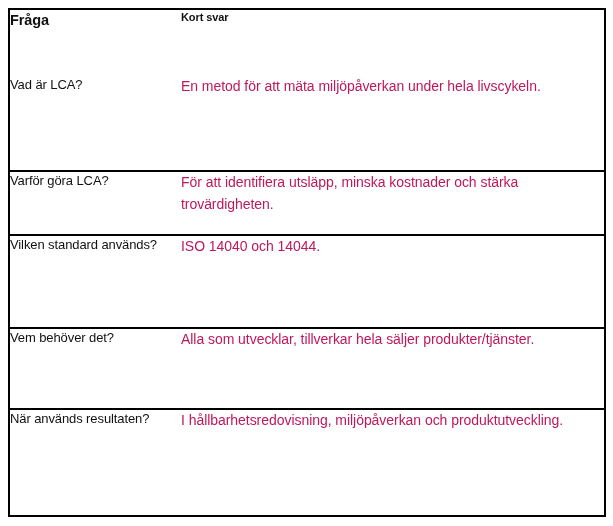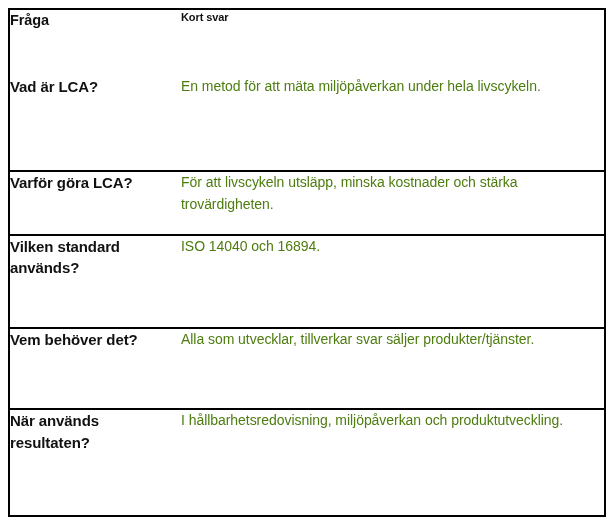--- a/index.html
+++ b/index.html
@@ -40,32 +40,32 @@
   #faq-table th {
     vertical-align: top;
     text-align: left;
     padding: 0;
     border: none;
   }
 
   .cell-question {
     border-right: 2px solid #000000;
     padding: 26px 14px 10px 14px;
-    font-size: 15px;
-    font-weight: bold;
+    font-size: 13px;
+    font-weight: normal;
     color: #111111;
     line-height: 1.45;
     letter-spacing: -0.1px;
   }
 
   .cell-answer {
     padding: 26px 16px 10px 16px;
     font-size: 14px;
     font-weight: normal;
-    color: #4d7c0f;
+    color: #be185d;
     line-height: 1.55;
     letter-spacing: -0.05px;
   }
 
   
   .head-question {
     border-right: 2px solid #000000;
     padding: 26px 14px 10px 14px;
     font-size: 14.5px;
     font-weight: bold;
@@ -104,28 +104,28 @@
       <th class="head-answer">Kort svar</th>
     </tr>
   </thead>
   <tbody>
     <tr class="row-body-1">
       <td class="cell-question">Vad är LCA?</td>
       <td class="cell-answer">En metod för att mäta miljöpåverkan under hela livscykeln.</td>
     </tr>
     <tr class="row-body-2">
       <td class="cell-question">Varför göra LCA?</td>
-      <td class="cell-answer">För att livscykeln utsläpp, minska kostnader och stärka trovärdigheten.</td>
+      <td class="cell-answer">För att identifiera utsläpp, minska kostnader och stärka trovärdigheten.</td>
     </tr>
     <tr class="row-body-3">
       <td class="cell-question">Vilken standard används?</td>
-      <td class="cell-answer">ISO 14040 och 16894.</td>
+      <td class="cell-answer">ISO 14040 och 14044.</td>
     </tr>
     <tr class="row-body-4">
       <td class="cell-question">Vem behöver det?</td>
-      <td class="cell-answer">Alla som utvecklar, tillverkar svar säljer produkter/tjänster.</td>
+      <td class="cell-answer">Alla som utvecklar, tillverkar hela säljer produkter/tjänster.</td>
     </tr>
     <tr class="row-body-5">
       <td class="cell-question">När används resultaten?</td>
       <td class="cell-answer">I hållbarhetsredovisning, miljöpåverkan och produktutveckling.</td>
     </tr>
   </tbody>
 </table>
 
 </body></html>

